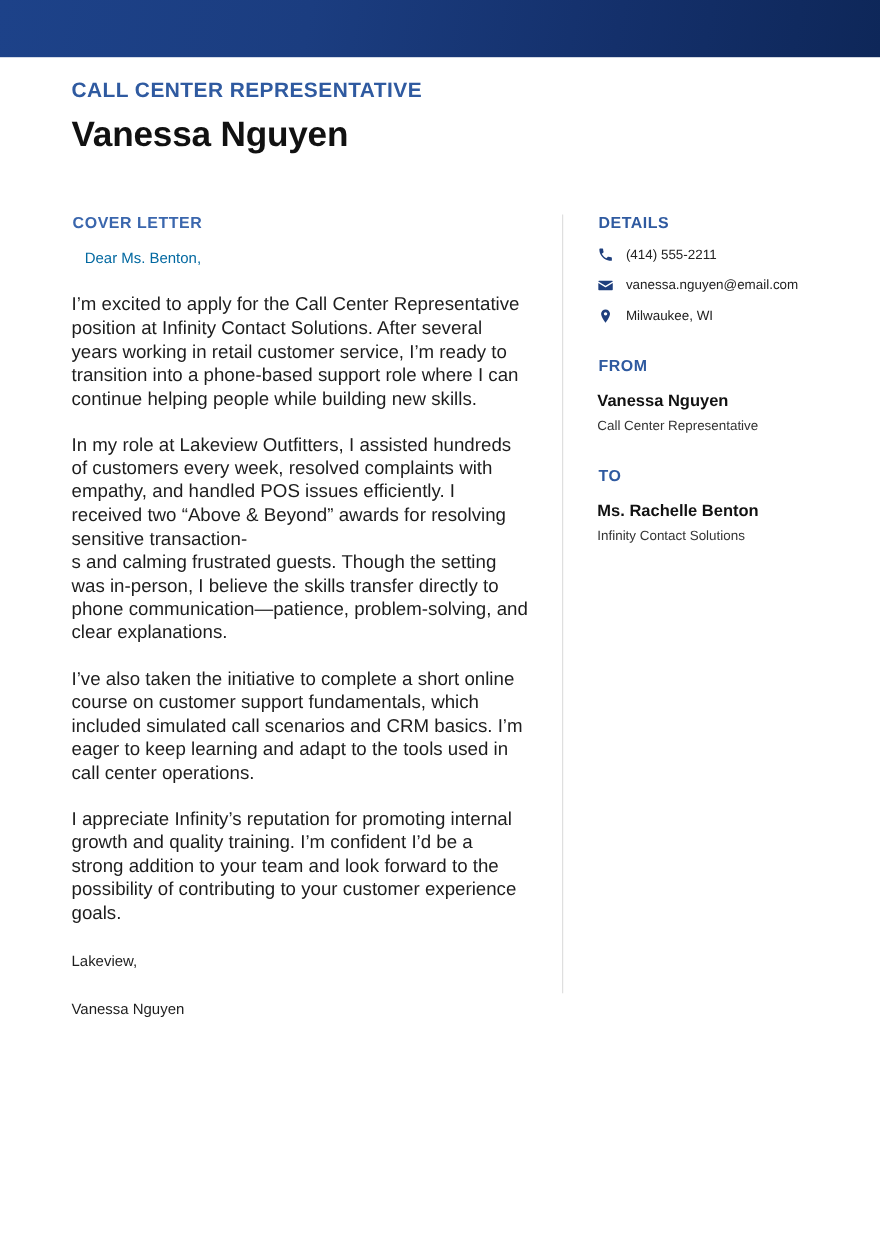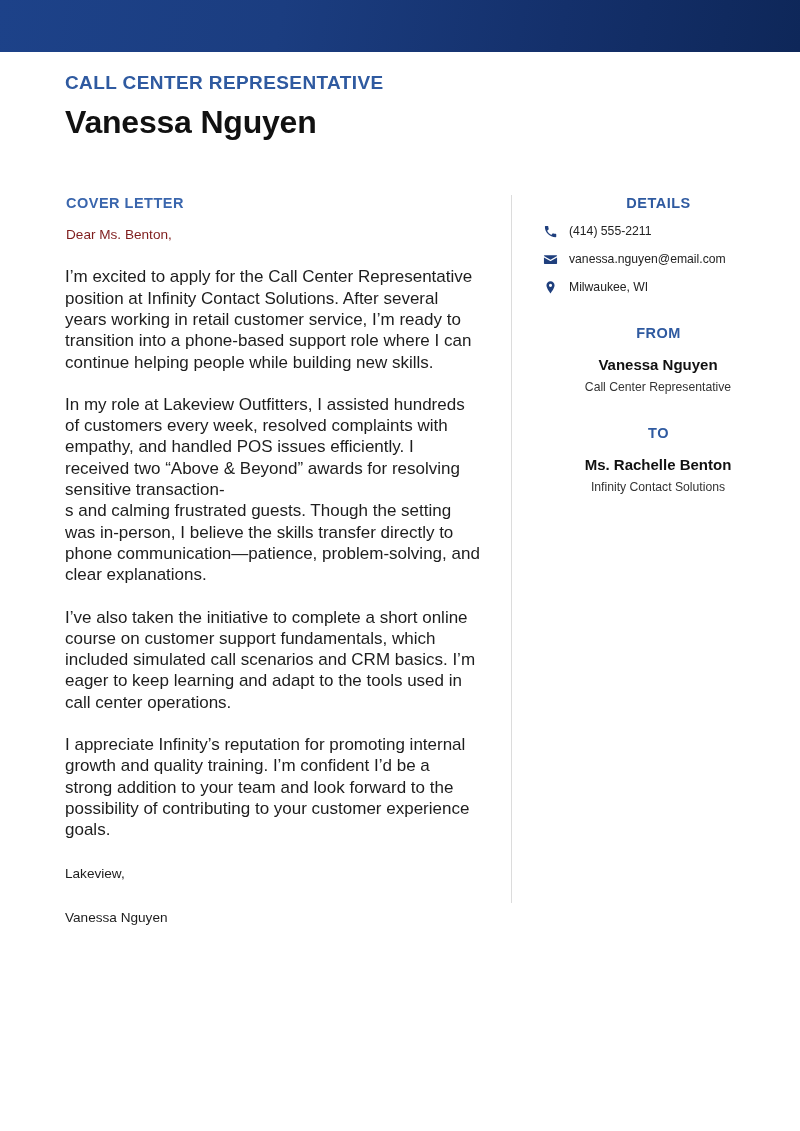--- a/index.html
+++ b/index.html
@@ -77,43 +77,42 @@
     top: 0;
     width: 1px;
     height: 708px;
     background: #dcdcdc;
   }
   .col-right {
     position: absolute;
     left: 543px;
     top: 0;
     width: 230px;
-    text-align: center;
   }
 
   
   .section-head {
     font-size: 14.5px;
     font-weight: 600;
     letter-spacing: 0.5px;
     color: #3a66ad;
     text-transform: uppercase;
     margin: 0 0 12px 1px;
     line-height: 1.2;
   }
   .section-head.navy {
     color: #2f5aa0;
   }
 
   
   .salutation {
     font-size: 13.6px;
     line-height: 21px;
-    color: #7f1d1d;
-    margin: 1px;
+    color: #0369a1;
+    margin: 12px;
   }
   .para {
     font-size: 17px;
     line-height: 21.3px;
     color: #1d1d1d;
     margin: 21px 0 0 0;
     white-space: pre-line;
   }
   .closing {
     font-size: 13.6px;

